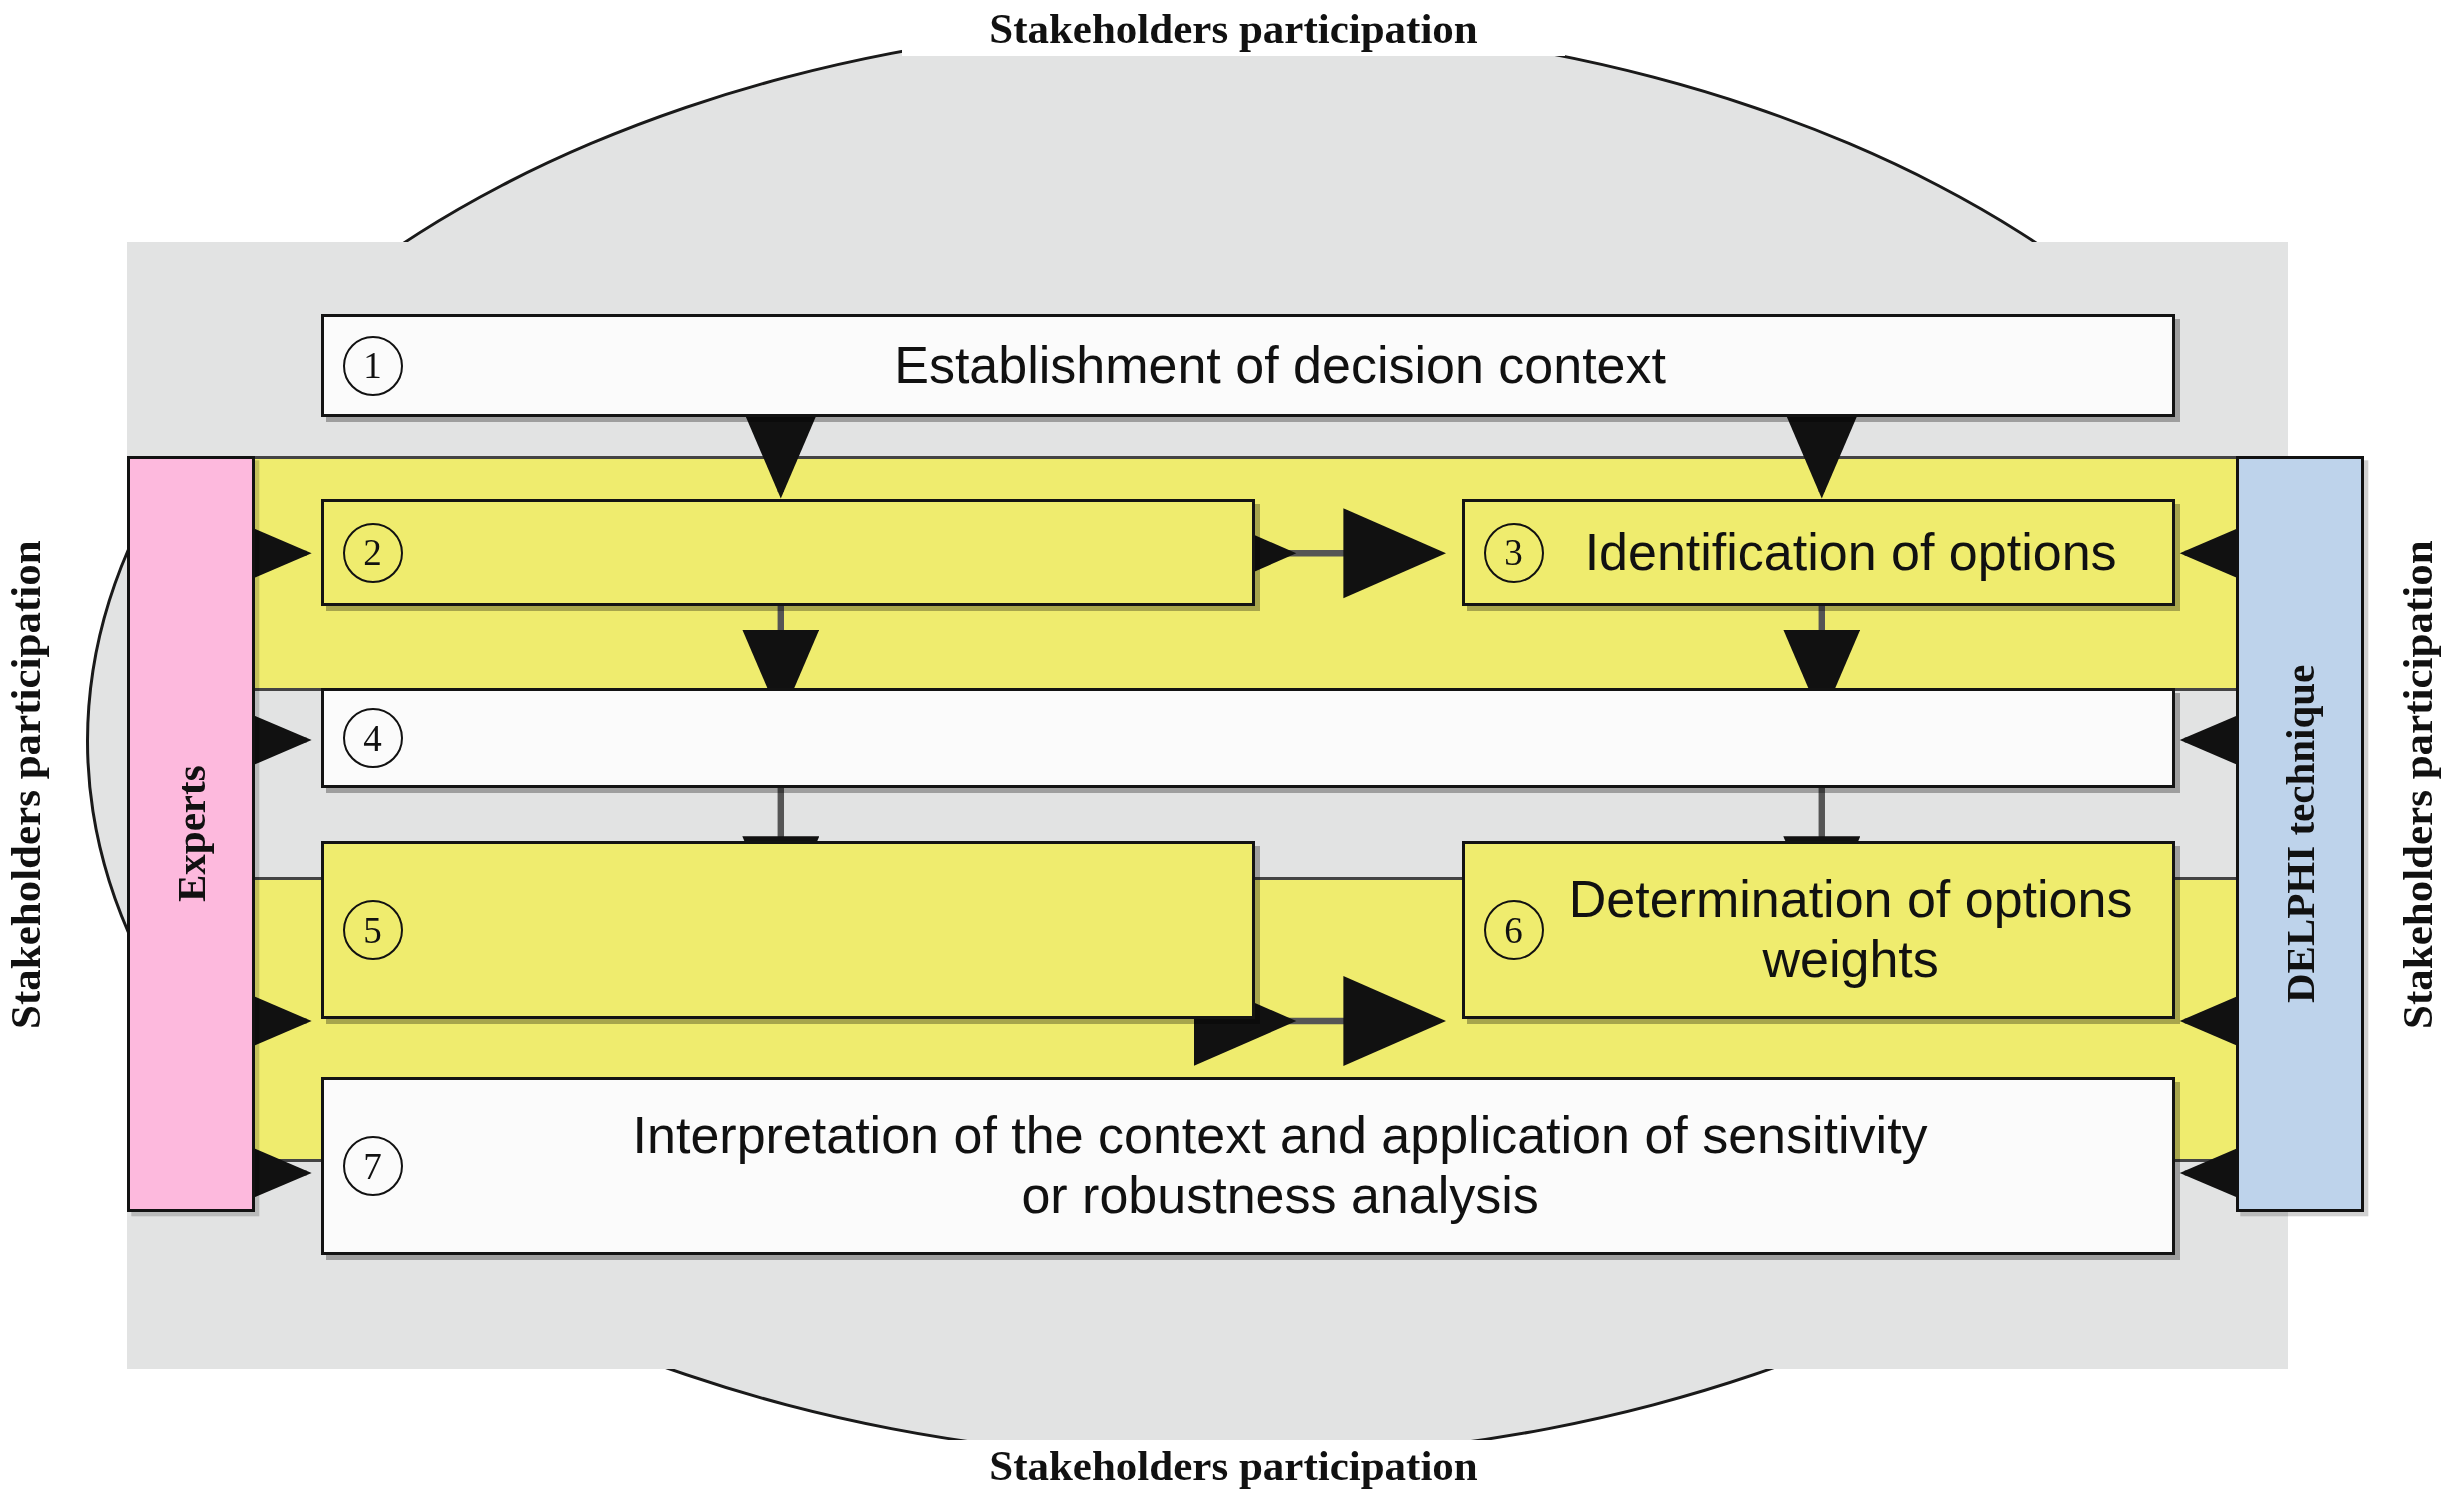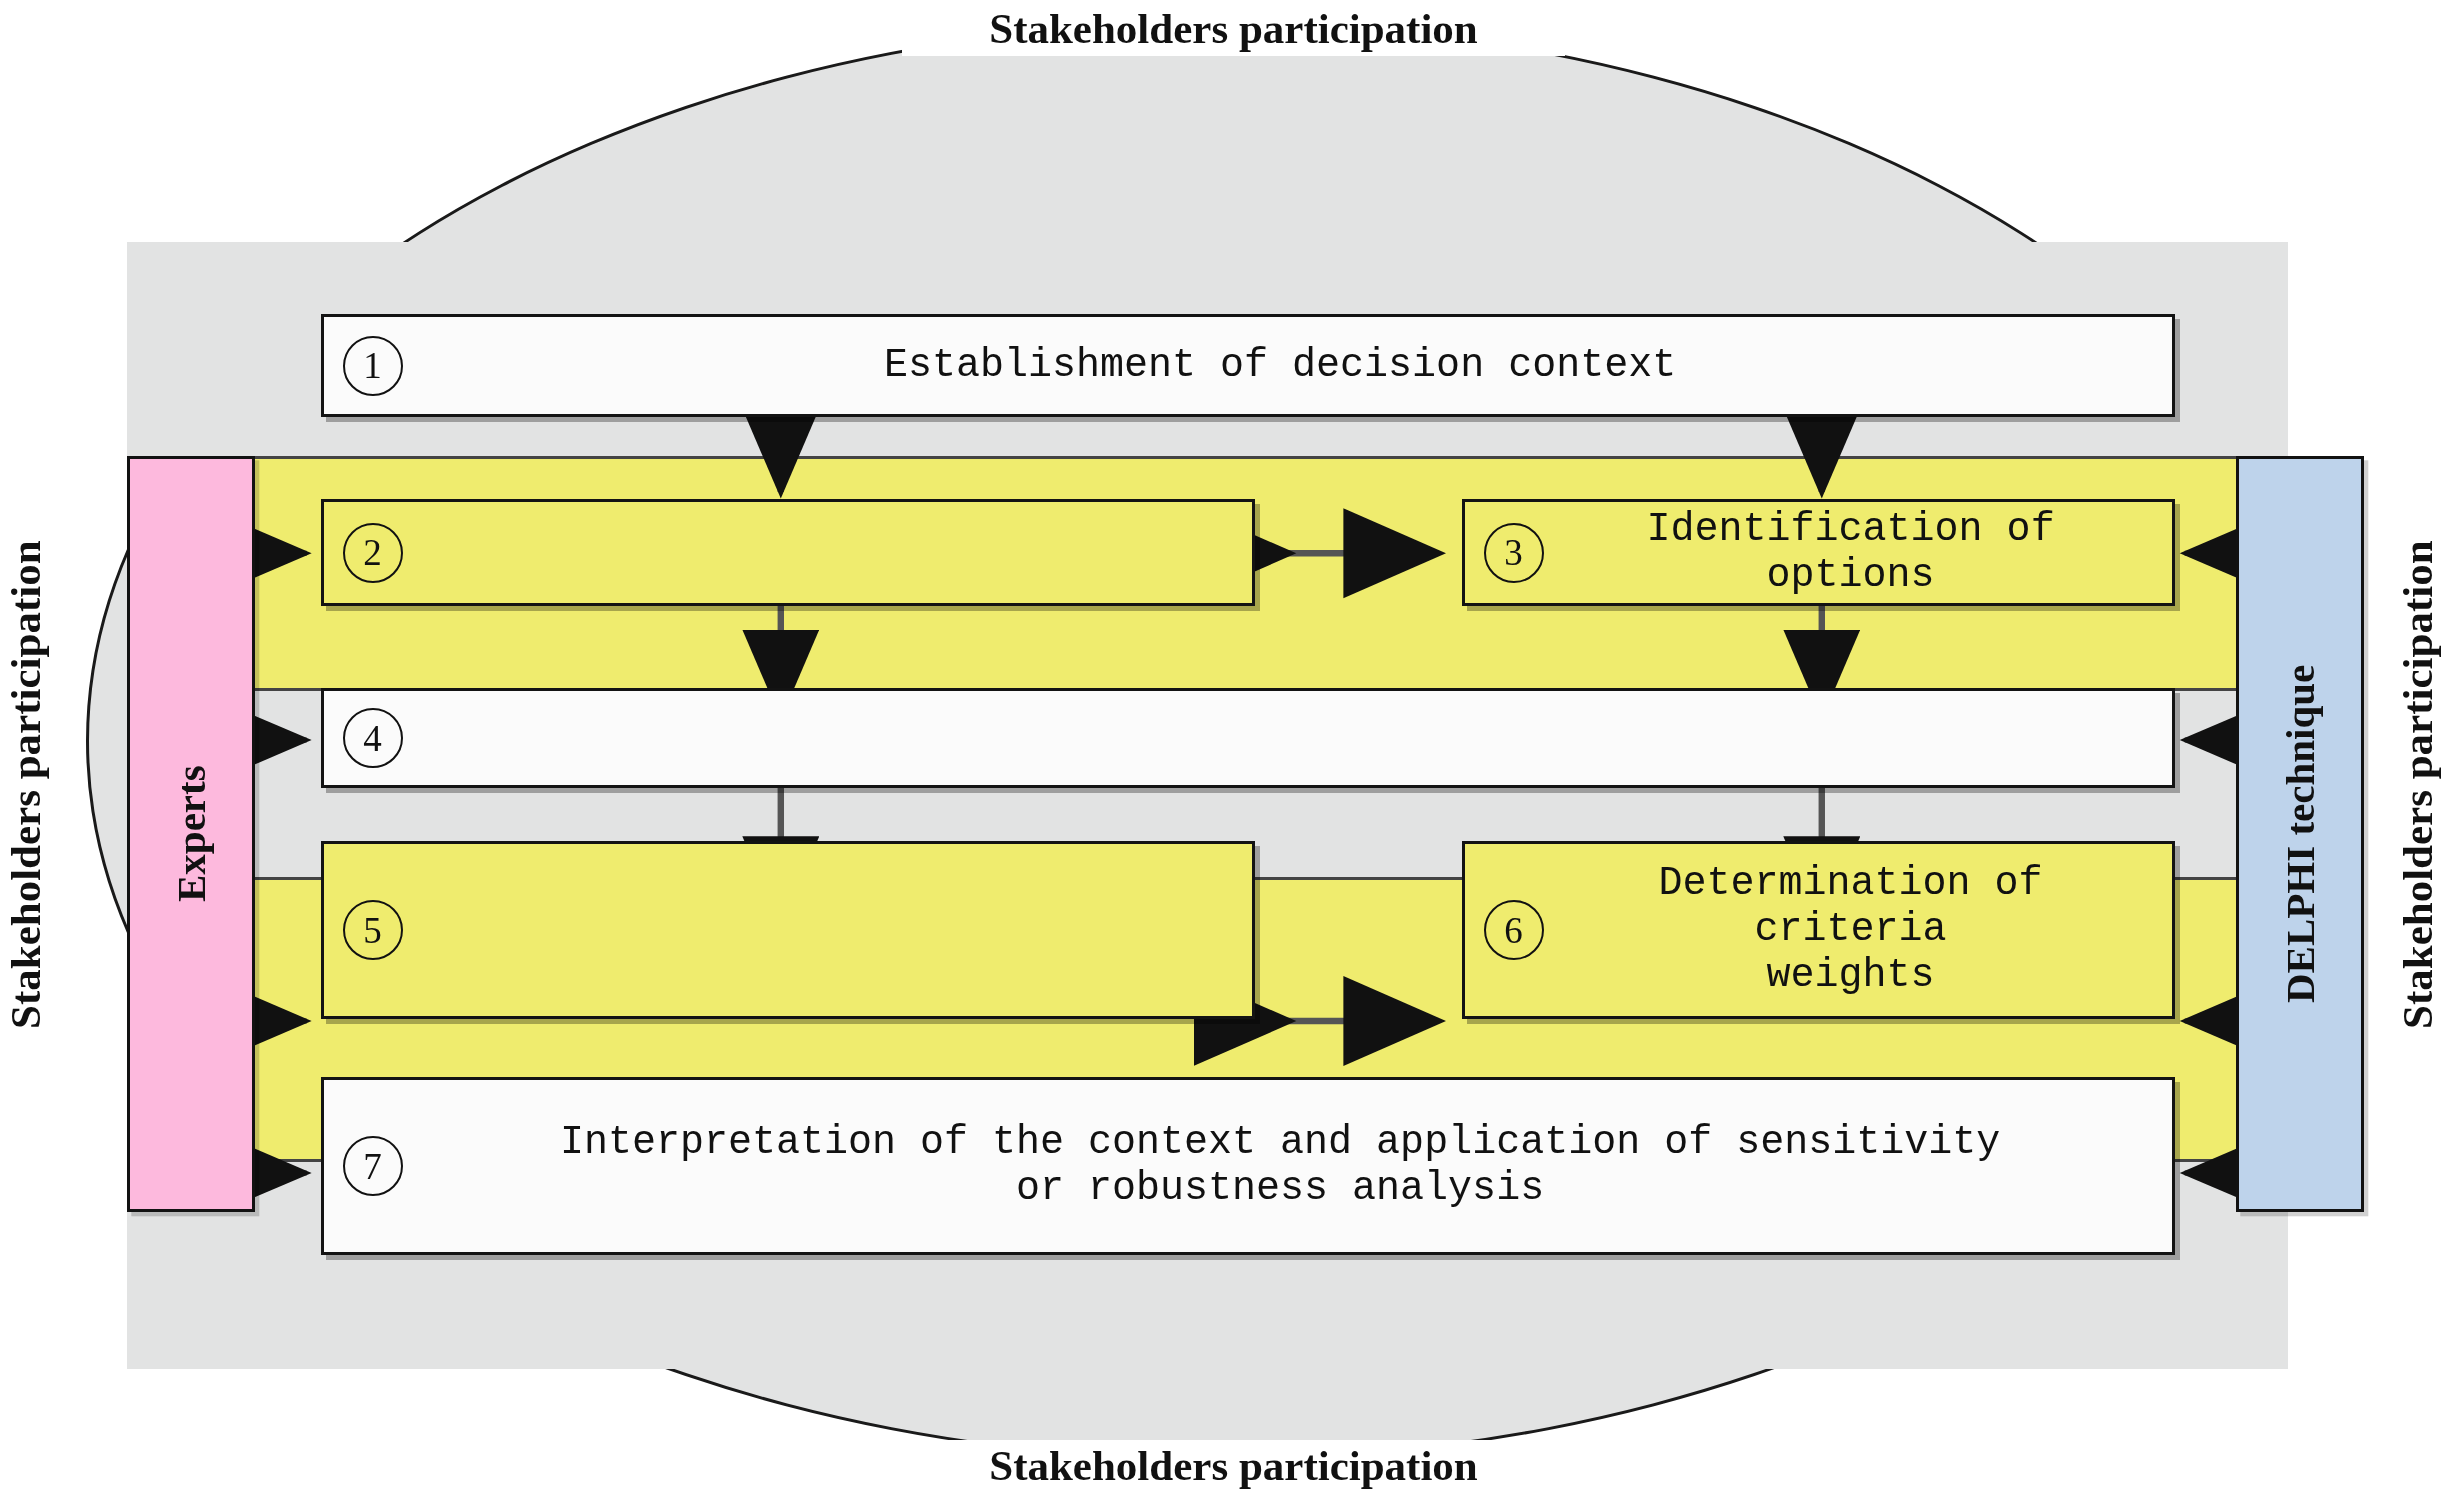--- a/index.html
+++ b/index.html
@@ -100,22 +100,22 @@
     border:2.9px solid #111;
     border-radius:50%;
     display:flex;align-items:center;justify-content:center;
     font-family:"Liberation Serif", serif;
     font-size:37px; color:#111;
     background:transparent;
   }
   .ptext{
     flex:1 1 auto;
     text-align:center;
-    font-family:Liberation Mono, monospace;
-    font-size:40px;
+    font-family:Liberation Sans, sans-serif;
+    font-size:52px;
     color:#111;
     line-height:1.15;
     padding:0 21.4px 0 7.1px;
     white-space:pre-line;
   }
 
   
   #wires{ position:absolute; left:0; top:0; width:2450px; height:1508px; pointer-events:none; }
 </style>
 </head>
@@ -197,21 +197,21 @@
   <div class="pbox white" style="left:321px;top:688px;width:1854px;height:100px;">
     <span class="num">4</span>
   </div>
 
   <div class="pbox yellow" style="left:321px;top:841px;width:934px;height:178px;">
     <span class="num">5</span>
   </div>
 
   <div class="pbox yellow" style="left:1462px;top:841px;width:713px;height:178px;">
     <span class="num">6</span>
-    <span class="ptext">Determination of criteria
+    <span class="ptext">Determination of options
 weights</span>
   </div>
 
   <div class="pbox white" style="left:321px;top:1077px;width:1854px;height:178px;">
     <span class="num">7</span>
     <span class="ptext">Interpretation of the context and application of sensitivity
 or robustness analysis</span>
   </div>
 
   <div class="banner" id="banner-top">Stakeholders participation</div>

